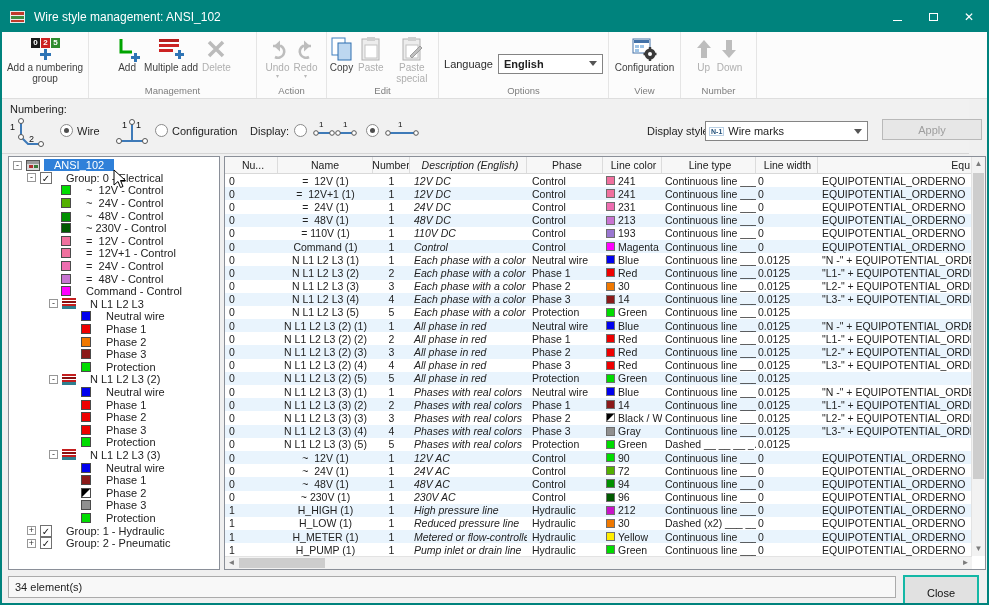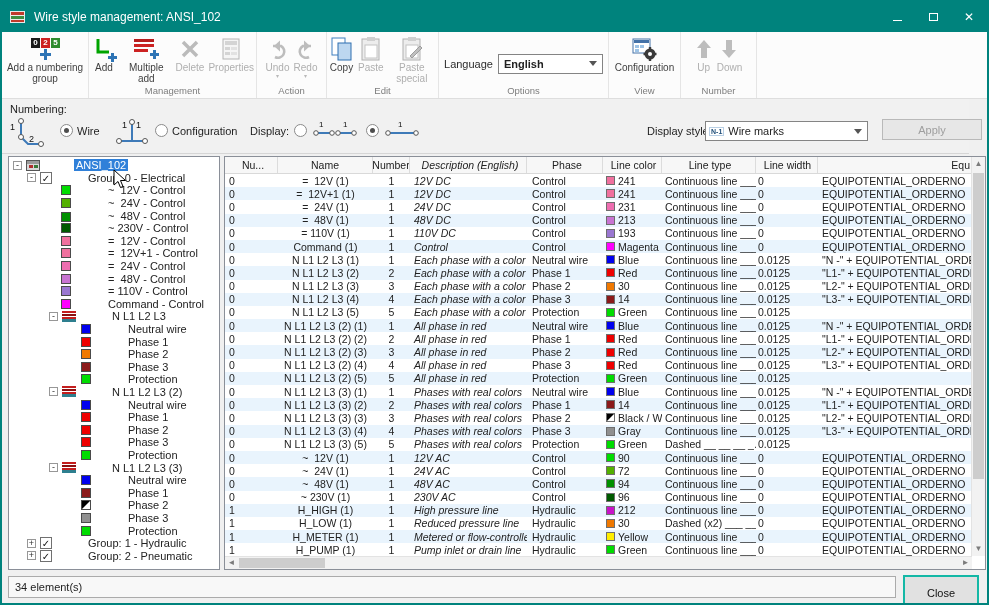--- a/index.html
+++ b/index.html
@@ -37,21 +37,21 @@
   .radio.checked:after{content:"";position:absolute;left:3px;top:3px;width:5px;height:5px;border-radius:50%;background:#4E4E4E;}
   .numlab{position:absolute;color:#1E1E1E;}
   .combo{position:absolute;background:#fff;border:1px solid #848484;display:flex;align-items:center;font-size:11px;}
   .combo .carr{margin-left:auto;margin-right:5px;width:0;height:0;border-left:4px solid transparent;border-right:4px solid transparent;border-top:5px solid #555;}
   .applybtn{position:absolute;left:880px;top:20px;width:100px;height:21px;background:#E7E7E7;border:1px solid #B9B9B9;
     color:#9E9E9E;font-size:11px;display:flex;align-items:center;justify-content:center;}
   .nm1{font-size:7px;font-weight:bold;color:#1F4E79;border:1px solid #B9CFE4;padding:0 1px;margin:0 4px 0 3px;background:#fff;}
   
   .treepanel{position:absolute;left:6px;top:154px;width:212px;height:414px;background:#fff;border:1px solid #8A8F98;overflow:hidden;font-size:11px;}
   .trow{height:12.6px;display:flex;align-items:center;white-space:pre;}
-  .tlabel{padding:0 2px;line-height:12px;margin-left:30px;}
+  .tlabel{padding:0 10px;line-height:12px;}
   .tlabel.sel{background:#2F80D9;color:#fff;}
   .exp{width:9px;height:9px;border:1px solid #979797;background:#fff;font-size:9px;line-height:7px;text-align:center;color:#333;margin-right:4px;flex:none;}
   .cb{width:12px;height:12px;border:1px solid #707070;background:#fff;font-size:10px;line-height:11px;text-align:center;color:#111;margin-right:4px;flex:none;}
   .sq{width:10px;height:10px;border:1px solid #4A4A4A;margin-right:5px;flex:none;}
   .sq.bw{background:linear-gradient(135deg,#000 49%,#fff 51%);}
   .stripes{width:14px;height:11px;margin-right:4px;flex:none;background:
     linear-gradient(#C41E1E 0 2px,#fff 2px 3px,#8B0F0F 3px 5px,#fff 5px 6px,#C41E1E 6px 8px,#2E7F8F 8px 11px);}
   .proj{width:14px;height:11px;border:1px solid #555;background:linear-gradient(#9B9B9B 0 3px,#D9D9D9 3px 11px);margin-right:4px;flex:none;position:relative;}
   .proj:after{content:"";position:absolute;left:2px;top:4px;width:4px;height:3px;background:#B03030;box-shadow:5px 0 0 #3A7A3A;}
   .cursor{position:absolute;left:104px;top:12px;z-index:5;}
@@ -150,33 +150,20 @@
           <span class="blabel">Multiple add</span>
         </div>
         <div class="rbtn disabled">
           <span class="ricon">
             <svg width="22" height="22">
                 <path d="M4,4 L18,18 M18,4 L4,18" stroke="#BBBBBB" stroke-width="3.5"></path>
               </svg>
           </span>
           <span class="blabel">Delete</span>
         </div>
-        <div class="rbtn disabled">
-          <span class="ricon">
-            <svg width="20" height="24">
-                <rect x="2" y="2" width="16" height="20" fill="#F5F5F5" stroke="#B4B4B4"></rect>
-                <rect x="4" y="4" width="12" height="4" fill="#D4D4D4"></rect>
-                <rect x="4" y="10" width="5" height="3" fill="#D4D4D4"></rect>
-                <rect x="10" y="10" width="6" height="3" fill="#E2E2E2"></rect>
-                <rect x="4" y="15" width="5" height="3" fill="#D4D4D4"></rect>
-                <rect x="10" y="15" width="6" height="3" fill="#E2E2E2"></rect>
-              </svg>
-          </span>
-          <span class="blabel">Properties</span>
-        </div>
       </div>
       <div class="rlabel">Management</div>
     </div>
 
     <div class="rgroup" style="width:70px">
       <div class="rbuttons">
         <div class="rbtn disabled">
           <span class="ricon">
             <svg width="24" height="22">
                 <path d="M7,8 H15 A6,6 0 1 1 9,19" fill="none" stroke="#BDBDBD" stroke-width="2.6"></path>
@@ -354,21 +341,20 @@
         <div class="trow" style="padding-left: 4px;"><span class="exp">-</span><span class="proj"></span><span class="tlabel sel">ANSI_102</span></div>
         <div class="trow" style="padding-left: 18px;"><span class="exp">-</span><span class="cb">✓</span><span class="tlabel">Group: 0 - Electrical</span></div>
         <div class="trow" style="padding-left: 52px;"><span class="sq" style="background: rgb(0, 220, 0);"></span><span class="tlabel">~  12V - Control</span></div>
         <div class="trow" style="padding-left: 52px;"><span class="sq" style="background: rgb(83, 176, 0);"></span><span class="tlabel">~  24V - Control</span></div>
         <div class="trow" style="padding-left: 52px; align-items: flex-end;"><span class="sq" style="background: rgb(0, 144, 0);"></span><span class="tlabel">~  48V - Control</span></div>
         <div class="trow" style="padding-left: 52px;"><span class="sq" style="background: rgb(0, 90, 0);"></span><span class="tlabel">~ 230V - Control</span></div>
         <div class="trow" style="padding-left: 52px;"><span class="sq" style="background: rgb(240, 112, 158);"></span><span class="tlabel">=  12V - Control</span></div>
         <div class="trow" style="padding-left: 52px;"><span class="sq" style="background: rgb(240, 112, 158);"></span><span class="tlabel">=  12V+1 - Control</span></div>
         <div class="trow" style="padding-left: 52px;"><span class="sq" style="background: rgb(238, 110, 176);"></span><span class="tlabel">=  24V - Control</span></div>
         <div class="trow" style="padding-left: 52px;"><span class="sq" style="background: rgb(200, 116, 210);"></span><span class="tlabel">=  48V - Control</span></div>
-        <div class="trow" style="padding-left: 52px;"><span class="sq" style="background: rgb(154, 119, 209);"></span><span class="tlabel">= 110V - Control</span></div>
         <div class="trow" style="padding-left: 52px;"><span class="sq" style="background: rgb(255, 0, 255);"></span><span class="tlabel">Command - Control</span></div>
         <div class="trow" style="padding-left: 40px;"><span class="exp">-</span><span class="stripes"></span><span class="tlabel">N L1 L2 L3</span></div>
         <div class="trow" style="padding-left: 72px;"><span class="sq" style="background: rgb(0, 0, 238);"></span><span class="tlabel">Neutral wire</span></div>
         <div class="trow" style="padding-left: 72px;"><span class="sq" style="background: rgb(238, 0, 0);"></span><span class="tlabel">Phase 1</span></div>
         <div class="trow" style="padding-left: 72px;"><span class="sq" style="background: rgb(240, 120, 0);"></span><span class="tlabel">Phase 2</span></div>
         <div class="trow" style="padding-left: 72px;"><span class="sq" style="background: rgb(139, 26, 26);"></span><span class="tlabel">Phase 3</span></div>
         <div class="trow" style="padding-left: 72px;"><span class="sq" style="background: rgb(0, 220, 0);"></span><span class="tlabel">Protection</span></div>
         <div class="trow" style="padding-left: 40px;"><span class="exp">-</span><span class="stripes"></span><span class="tlabel">N L1 L2 L3 (2)</span></div>
         <div class="trow" style="padding-left: 72px;"><span class="sq" style="background: rgb(0, 0, 238);"></span><span class="tlabel">Neutral wire</span></div>
         <div class="trow" style="padding-left: 72px;"><span class="sq" style="background: rgb(238, 0, 0);"></span><span class="tlabel">Phase 1</span></div>

